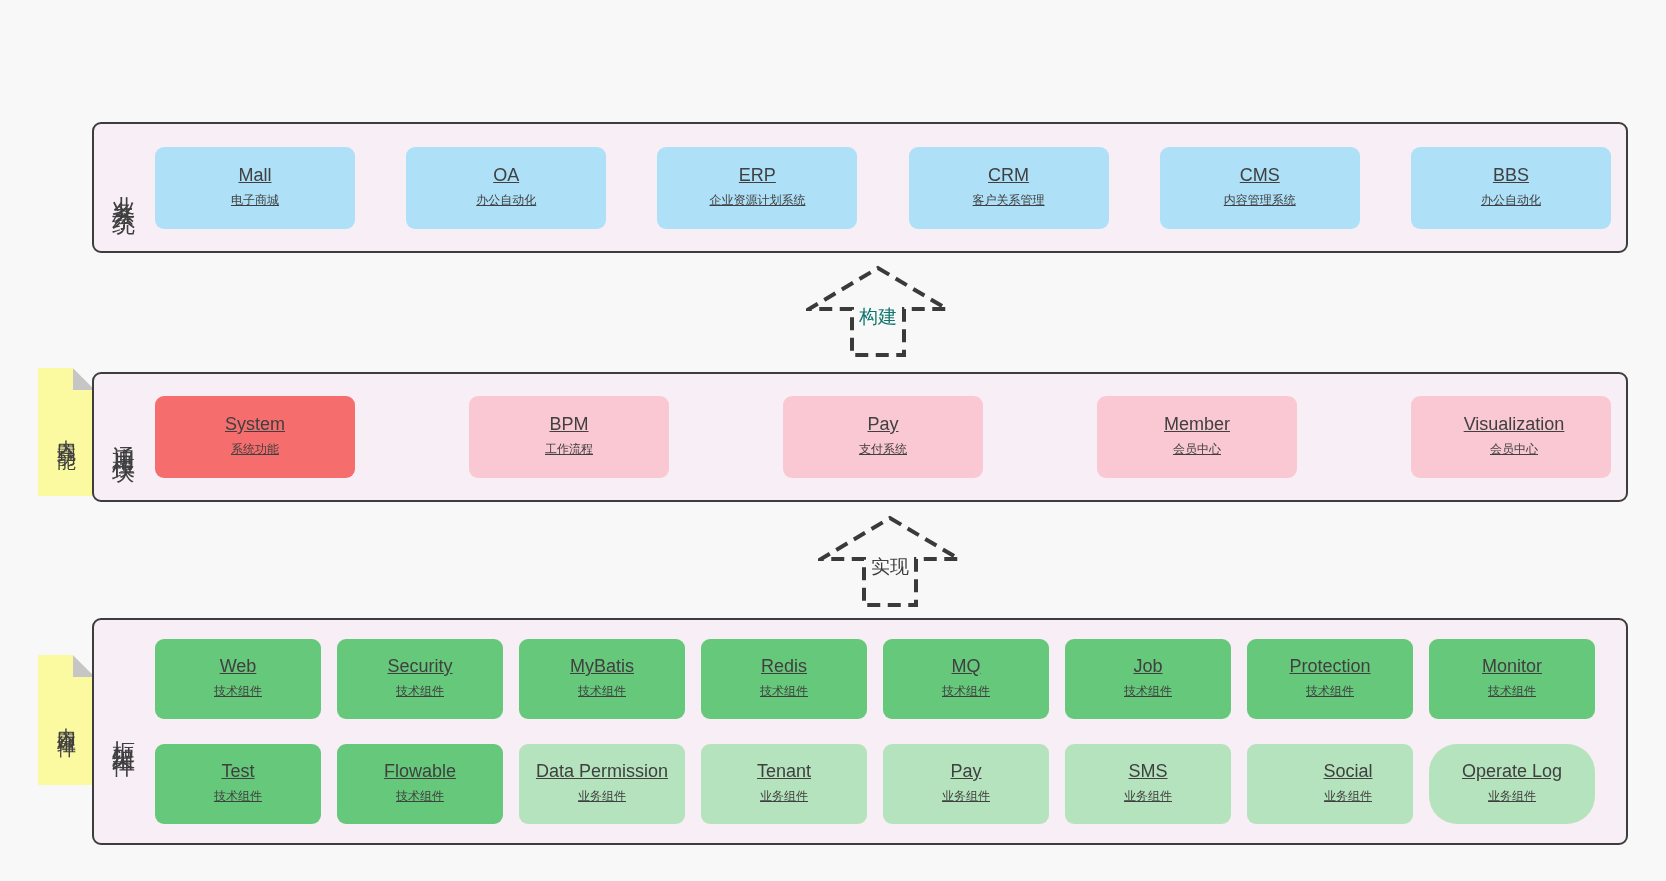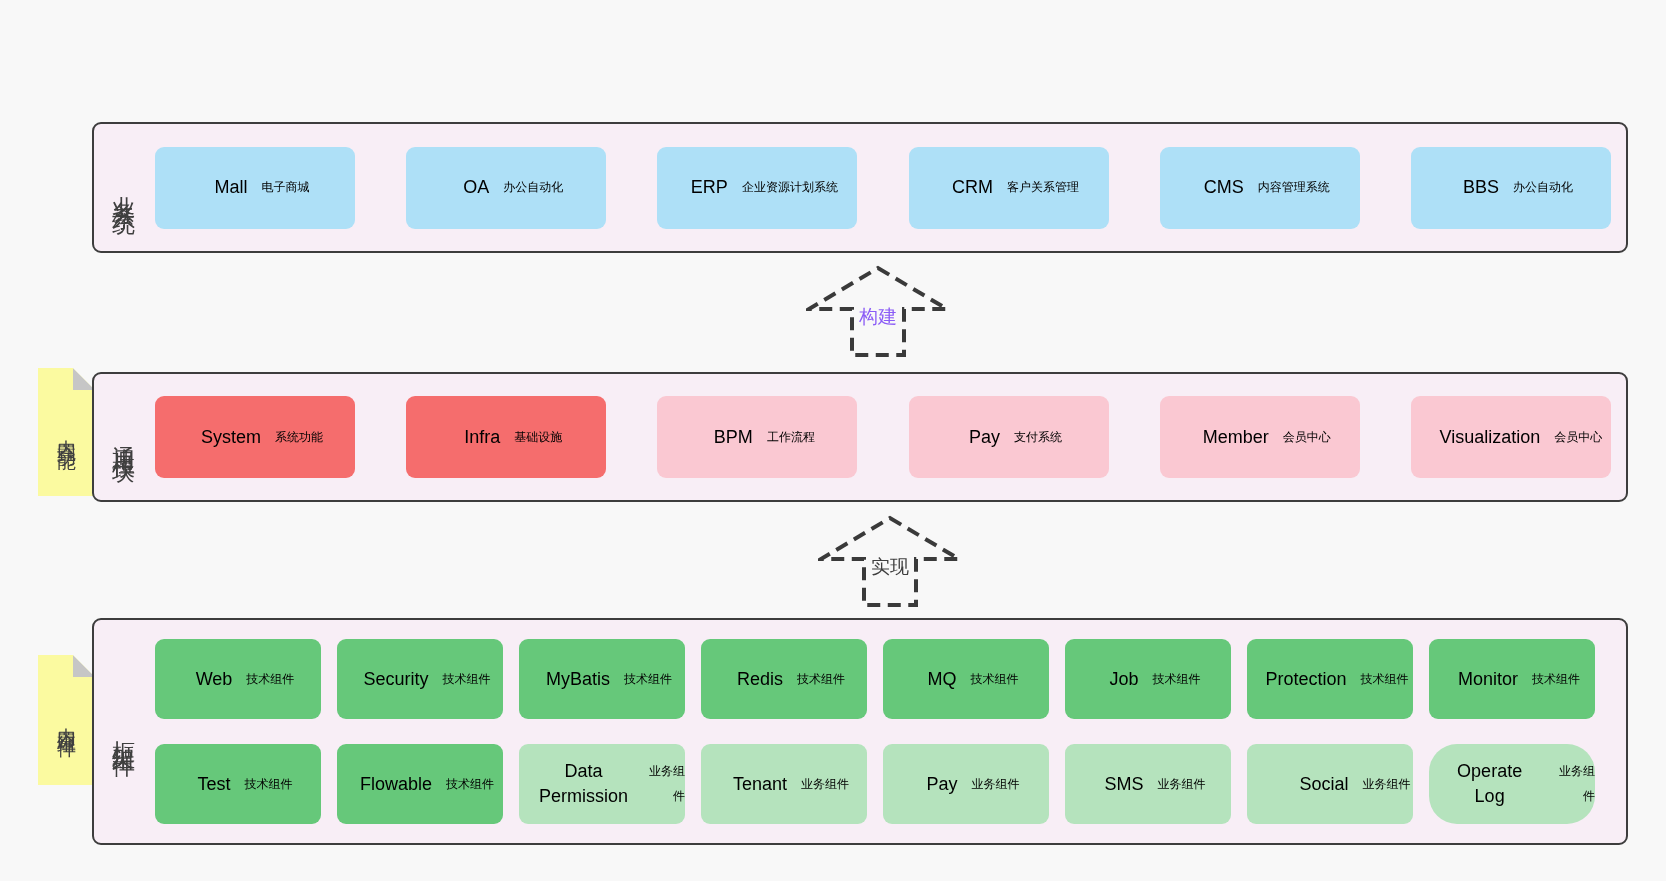--- a/index.html
+++ b/index.html
@@ -15,22 +15,22 @@
   .panel-label{position:absolute;left:15px;top:50%;transform:translateY(-50%);
     writing-mode:vertical-rl;text-orientation:upright;
     font-size:23px;letter-spacing:5px;color:#3f3f3f;white-space:nowrap;}
 
   .rows{position:absolute;left:61px;right:15px;top:0;bottom:0;
     display:flex;flex-direction:column;justify-content:center;gap:25px;}
   #panel-framework .rows{right:31px;}
 
   .box-row{display:flex;justify-content:space-between;}
 
-  .box{height:82px;border-radius:9px;display:flex;flex-direction:row;
-    justify-content:center;align-items:center;text-align:center;color:#000000;box-sizing:border-box;}
+  .box{height:82px;border-radius:9px;display:flex;flex-direction:column;
+    justify-content:center;align-items:center;text-align:center;color:#404040;box-sizing:border-box;text-decoration:underline;}
   #panel-business .box,#panel-modules .box{width:200px;}
   #panel-framework .box{width:166px;height:80px;}
   .box-title{font-size:18px;line-height:25px;padding:0 14px;}
   .box-subtitle{font-size:12px;line-height:25px;text-align:right;}
 
   
   .note{position:absolute;left:38px;width:57px;z-index:1;
     clip-path:polygon(0 0,calc(100% - 22px) 0,100% 22px,100% 100%,0 100%);
     filter:drop-shadow(1px 2px 2px rgba(0,0,0,0.15));}
   #note-modules{top:368px;height:128px;}
@@ -98,24 +98,20 @@
   </section>
 
   <section class="panel" id="panel-modules" style="background-color: rgb(248, 238, 246); border-color: rgb(61, 61, 61);">
     <div class="panel-label">通用模块</div>
     <div class="rows">
         <div class="box-row">
           <div class="box" style="background-color: rgb(245, 109, 109);">
             <div class="box-title">System</div>
             <div class="box-subtitle">系统功能</div>
           </div>
-          <div class="box" style="background-color: rgb(245, 109, 109);">
-            <div class="box-title">Infra</div>
-            <div class="box-subtitle">基础设施</div>
-          </div>
           <div class="box" style="background-color: rgb(250, 200, 210);">
             <div class="box-title">BPM</div>
             <div class="box-subtitle">工作流程</div>
           </div>
           <div class="box" style="background-color: rgb(250, 200, 210);">
             <div class="box-title">Pay</div>
             <div class="box-subtitle">支付系统</div>
           </div>
           <div class="box" style="background-color: rgb(250, 200, 210);">
             <div class="box-title">Member</div>
@@ -200,21 +196,21 @@
             <div class="box-subtitle">业务组件</div>
           </div>
         </div>
       </div>
   </section>
 
   <div class="arrow" id="arrow-build">
     <svg width="144" height="94" viewBox="0 0 144 94">
       <polygon points="72,4 141,45 98,45 98,91 46,91 46,45 3,45" fill="none" stroke-width="4" stroke-dasharray="13 7.5" stroke="#3a3a3a"></polygon>
     </svg>
-    <div class="arrow-label"><span style="background: rgb(248, 248, 248); color: #8b5cf6;">构建</span></div>
+    <div class="arrow-label"><span style="background: rgb(248, 248, 248); color: #0f766e;">构建</span></div>
   </div>
 
   <div class="arrow" id="arrow-implement">
     <svg width="144" height="94" viewBox="0 0 144 94">
       <polygon points="72,4 141,45 98,45 98,91 46,91 46,45 3,45" fill="none" stroke-width="4" stroke-dasharray="13 7.5" stroke="#3a3a3a"></polygon>
     </svg>
     <div class="arrow-label"><span style="background: rgb(248, 248, 248); color: rgb(63, 63, 63);">实现</span></div>
   </div>
 
 </div>

